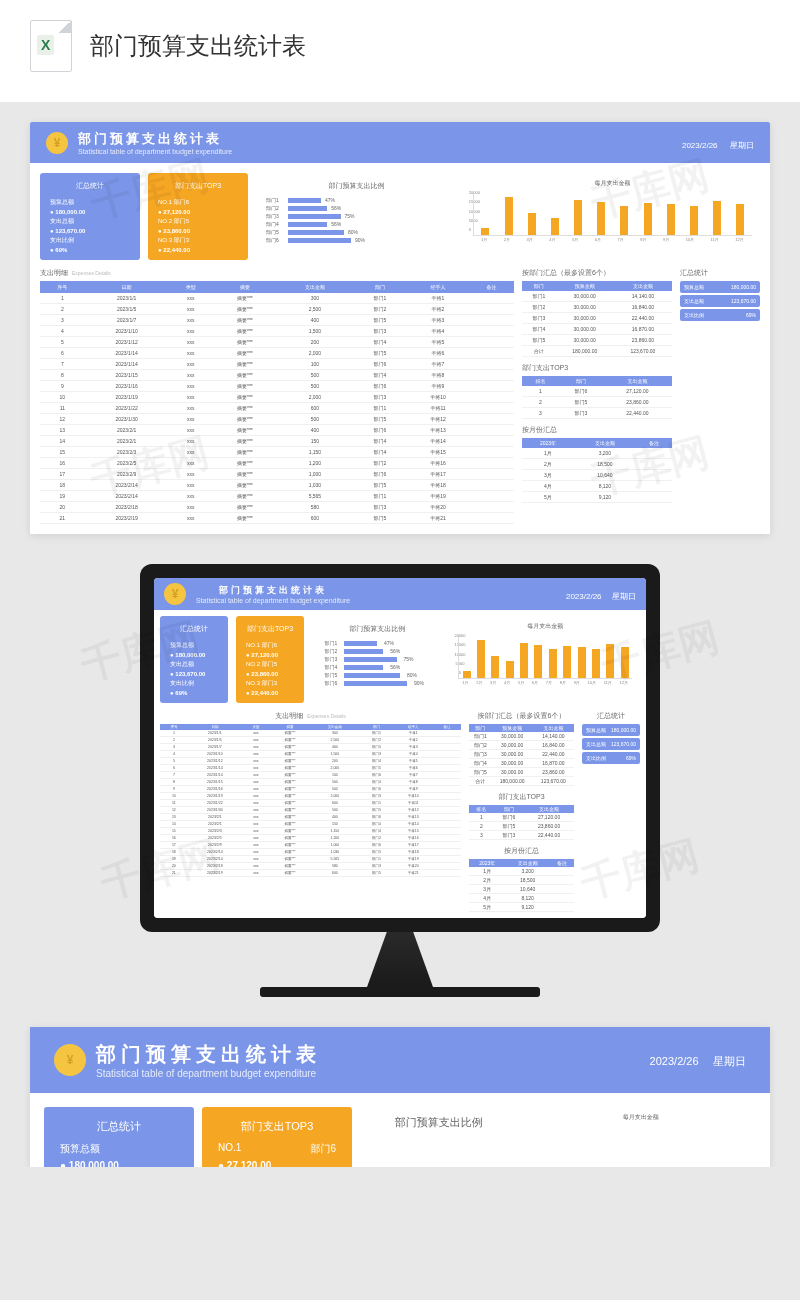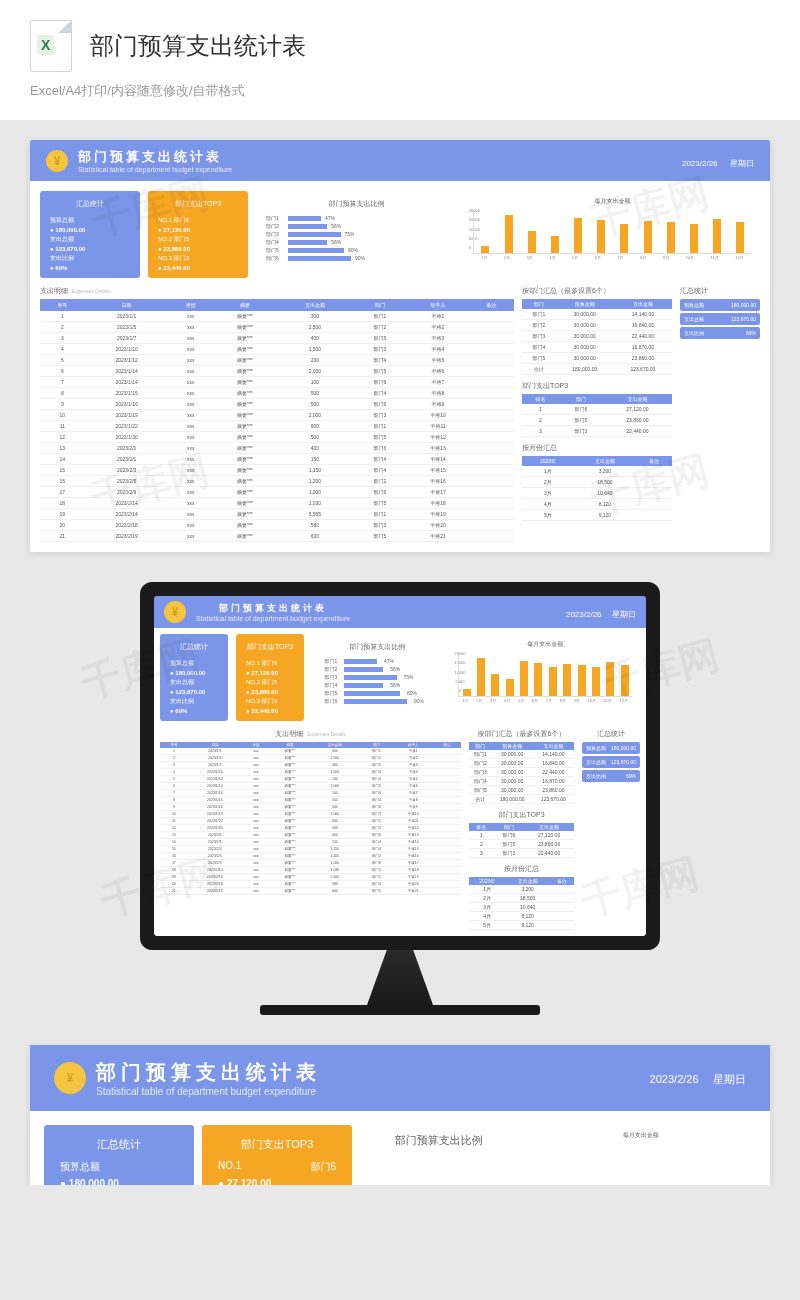--- a/index.html
+++ b/index.html
@@ -77,21 +77,20 @@
 .bottom-crop .stat-row{font-size:10px;padding:2px 6px}
 </style>
 </head>
 <body>
 
 <div class="top-section">
   <div class="title-row">
     <span class="excel-icon"></span>
     <span class="main-title">部门预算支出统计表</span>
   </div>
-  <div class="subtitle">Excel/A4打印/内容随意修改/自带格式</div>
 </div>
 
 <div class="preview">
   <span class="watermark" style="top:40px;left:60px">千库网</span>
   <span class="watermark" style="top:40px;right:60px">千库网</span>
   <span class="watermark" style="bottom:40px;left:60px">千库网</span>
   <span class="watermark" style="bottom:40px;right:60px">千库网</span>
 
   <div class="sheet-header">
     <div class="sheet-header-left">

